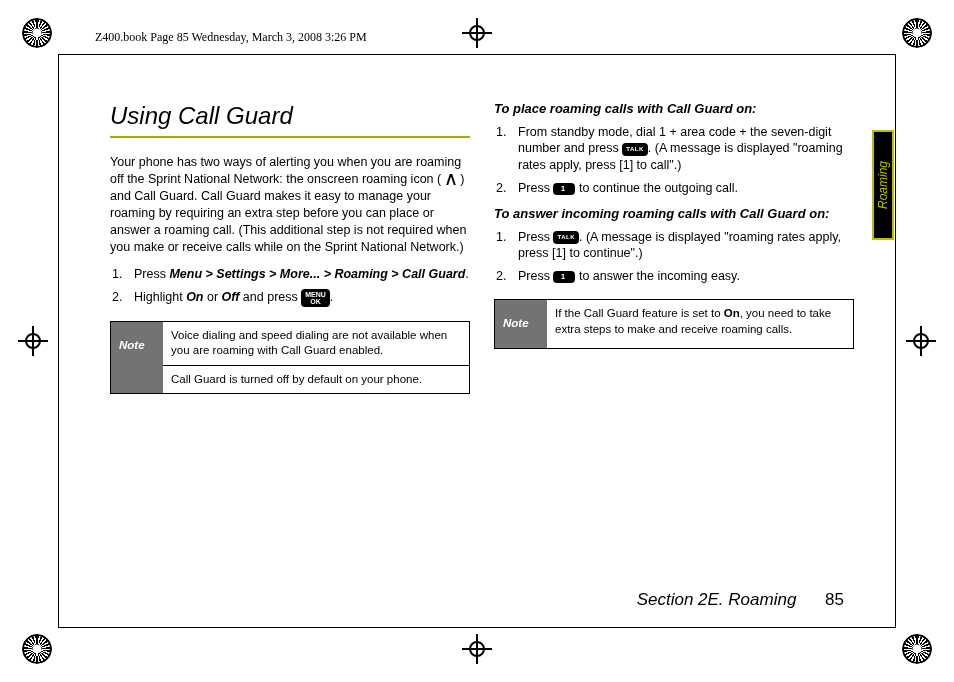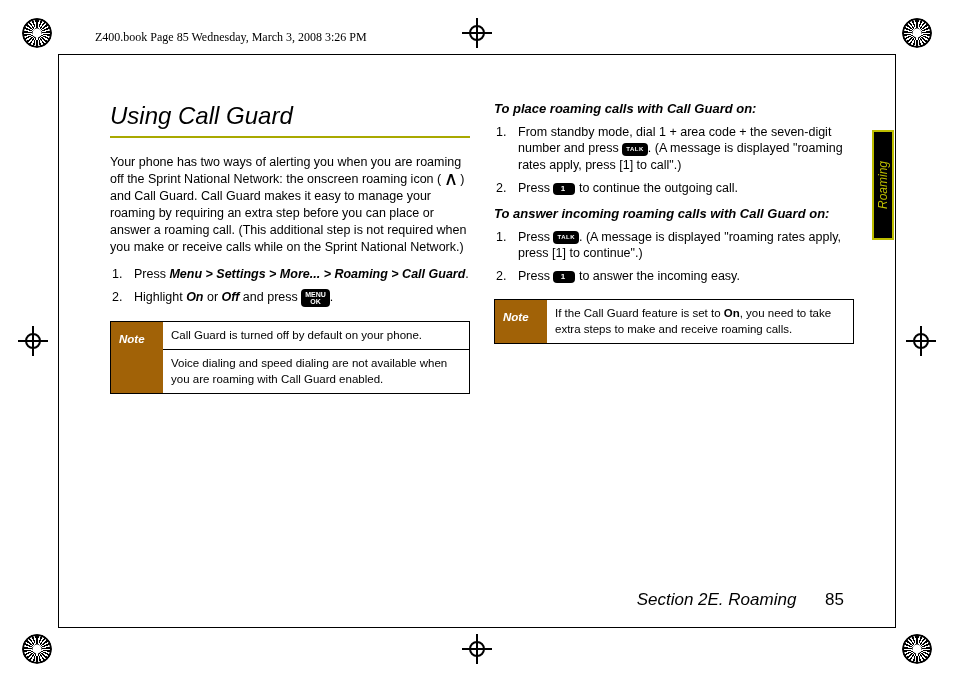--- a/index.html
+++ b/index.html
@@ -111,22 +111,22 @@
     height:11px;
     transform: skewX(18deg);
   }
 
   
   .notebox {
     display:flex; border:1px solid #000; margin-top:14px;
     font-size:11.5px;
   }
   .notebox .label {
-    background:#a16207; color:#fff; font-weight:bold; font-style:italic;
-    padding:10px 8px; width:52px; flex-shrink:0;
+    background:#737373; color:#fff; font-weight:bold; font-style:italic;
+    padding:16px 8px; width:52px; flex-shrink:0;
   }
   .notebox .body { flex:1; }
   .notebox .cell {
     padding:6px 8px; 
   }
   .notebox .cell + .cell { border-top:1px solid #000; }
 
   
   .sidetab {
     position: absolute;
@@ -202,22 +202,22 @@
       </li>
       <li>
         <span class="num">2.</span>
         <span>Highlight </span><span class="bi">On</span><span> or </span><span class="bi">Off</span><span> and press </span><span class="keycap menu"><span>MENU</span><br><span>OK</span></span><span>.</span>
       </li>
     </ol>
 
     <div class="notebox">
       <div class="label">Note</div>
       <div class="body">
+        <div class="cell">Voice dialing and speed dialing are not available when you are roaming with Call Guard enabled.</div>
         <div class="cell">Call Guard is turned off by default on your phone.</div>
-        <div class="cell">Voice dialing and speed dialing are not available when you are roaming with Call Guard enabled.</div>
       </div>
     </div>
   </div>
 
   <div class="col">
 
     <p class="subhead" style="margin-top:0">To place roaming calls with Call Guard on:</p>
     <ol class="steps">
       <li>
         <span class="num">1.</span>

